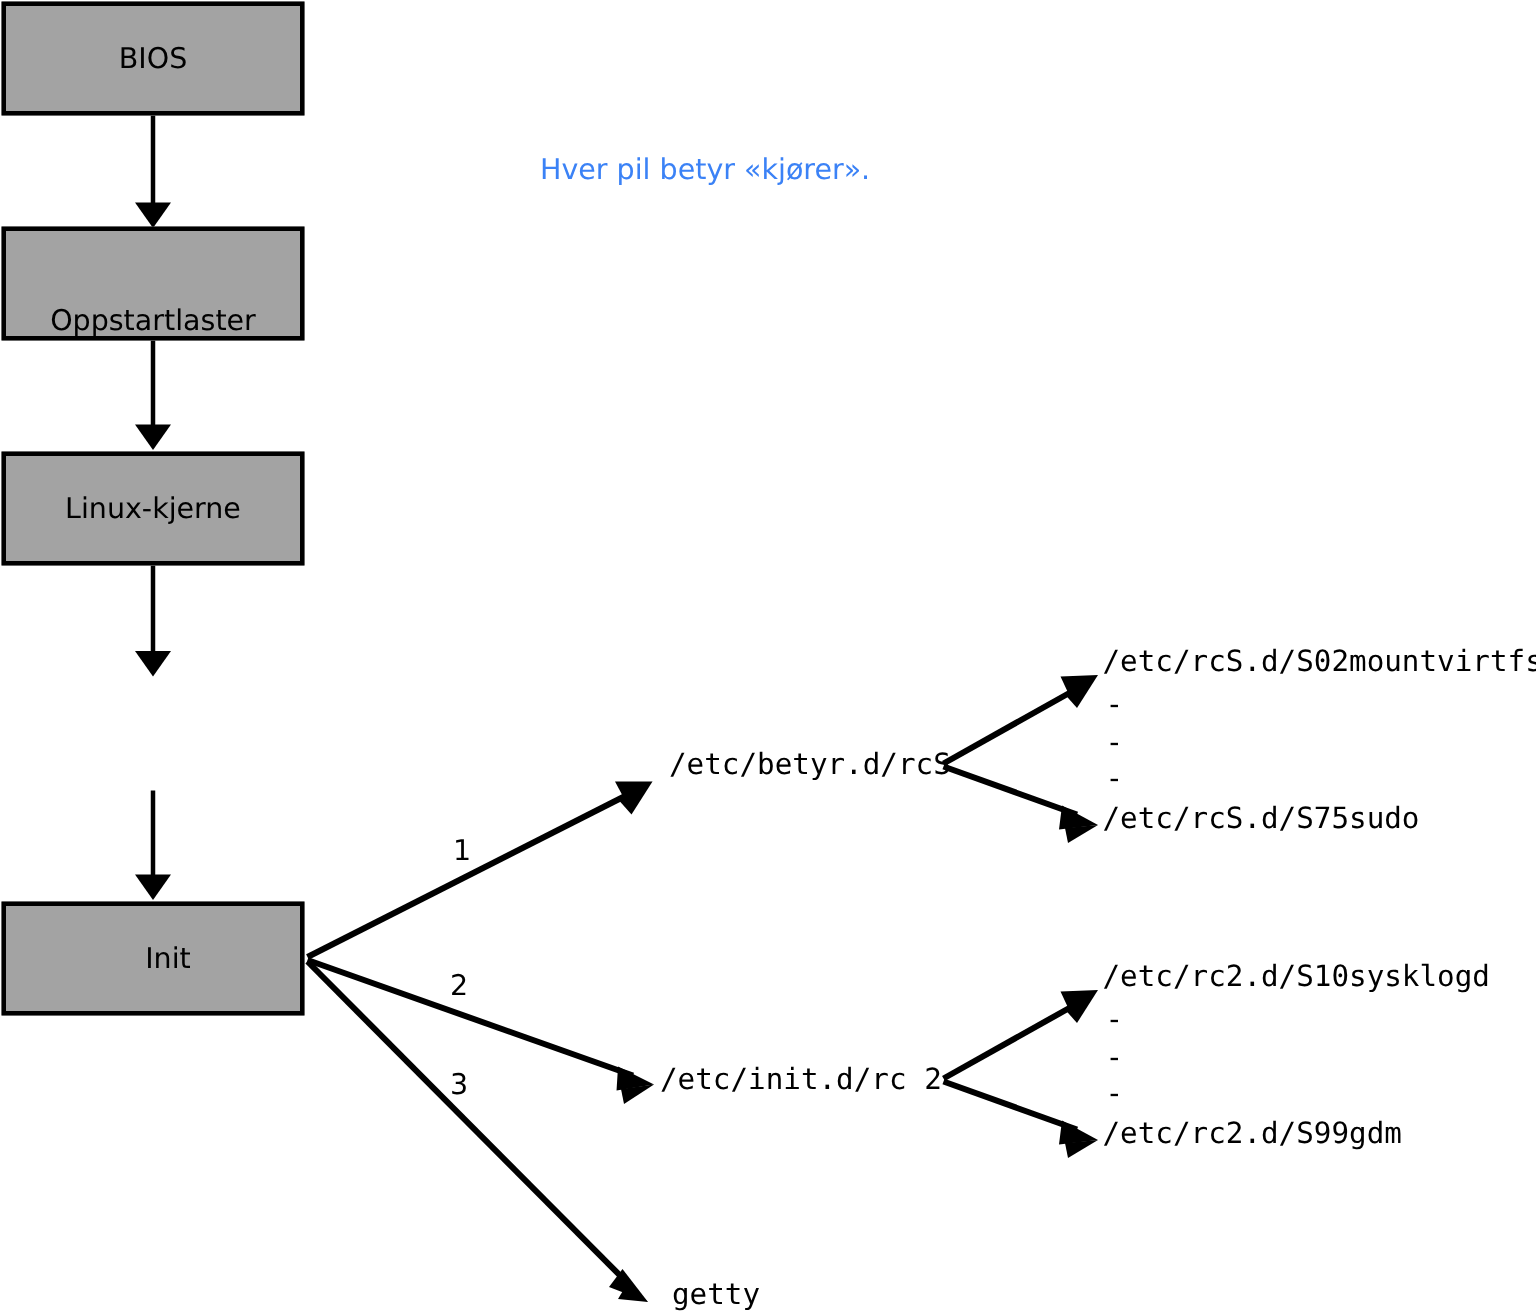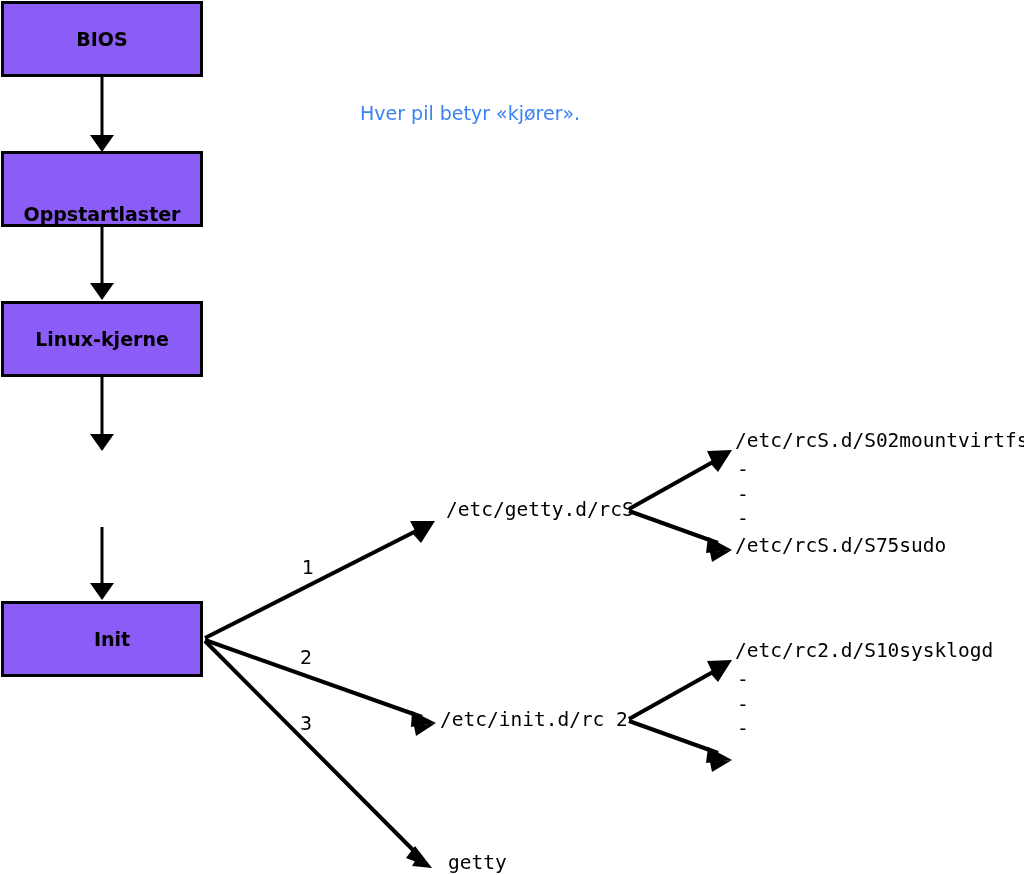--- a/index.html
+++ b/index.html
@@ -23,25 +23,24 @@
     position: absolute;
     left: 0;
     top: 0;
     width: 1024px;
     height: 875px;
   }
   .proc-box {
     position: absolute;
     box-sizing: border-box;
     border: 3px solid #000000;
-    background: #8b5cf6;
+    background: #a3a3a3;
     display: flex;
     align-items: center;
     justify-content: center;
-    font-weight: bold;
   }
   .proc-box-label {
     font-family: "DejaVu Sans", sans-serif;
     font-size: 19px;
     line-height: 1;
     color: #000000;
     white-space: nowrap;
   }
   .mono-label {
     position: absolute;
@@ -158,28 +157,29 @@
   <div class="proc-box" style="left:1px; top:601px; width:202px; height:76px;padding-left:20px;">
     <span class="proc-box-label">Init</span>
   </div>
 
   <div class="caption-text" style="left:360px; top:104px;">Hver pil betyr «kjører».</div>
 
   <div class="edge-number" style="left:302px; top:558px;">1</div>
   <div class="edge-number" style="left:300px; top:648px;">2</div>
   <div class="edge-number" style="left:300px; top:714px;">3</div>
 
-  <div class="mono-label" style="left:446px; top:500px;">/etc/getty.d/rcS</div>
+  <div class="mono-label" style="left:446px; top:500px;">/etc/betyr.d/rcS</div>
   <div class="mono-label" style="left:440px; top:710px;">/etc/init.d/rc 2</div>
   <div class="mono-label" style="left:448px; top:853px;">getty</div>
 
   <div class="mono-label" style="left:735px; top:431px;">/etc/rcS.d/S02mountvirtfs</div>
   <div class="ellipsis-dash" style="left:737px; top:460px;">-</div>
   <div class="ellipsis-dash" style="left:737px; top:485px;">-</div>
   <div class="ellipsis-dash" style="left:737px; top:509px;">-</div>
   <div class="mono-label" style="left:735px; top:536px;">/etc/rcS.d/S75sudo</div>
 
   <div class="mono-label" style="left:735px; top:641px;">/etc/rc2.d/S10sysklogd</div>
   <div class="ellipsis-dash" style="left:737px; top:670px;">-</div>
   <div class="ellipsis-dash" style="left:737px; top:695px;">-</div>
   <div class="ellipsis-dash" style="left:737px; top:719px;">-</div>
+  <div class="mono-label" style="left:735px; top:746px;">/etc/rc2.d/S99gdm</div>
 
 </div>
 
 </body></html>

